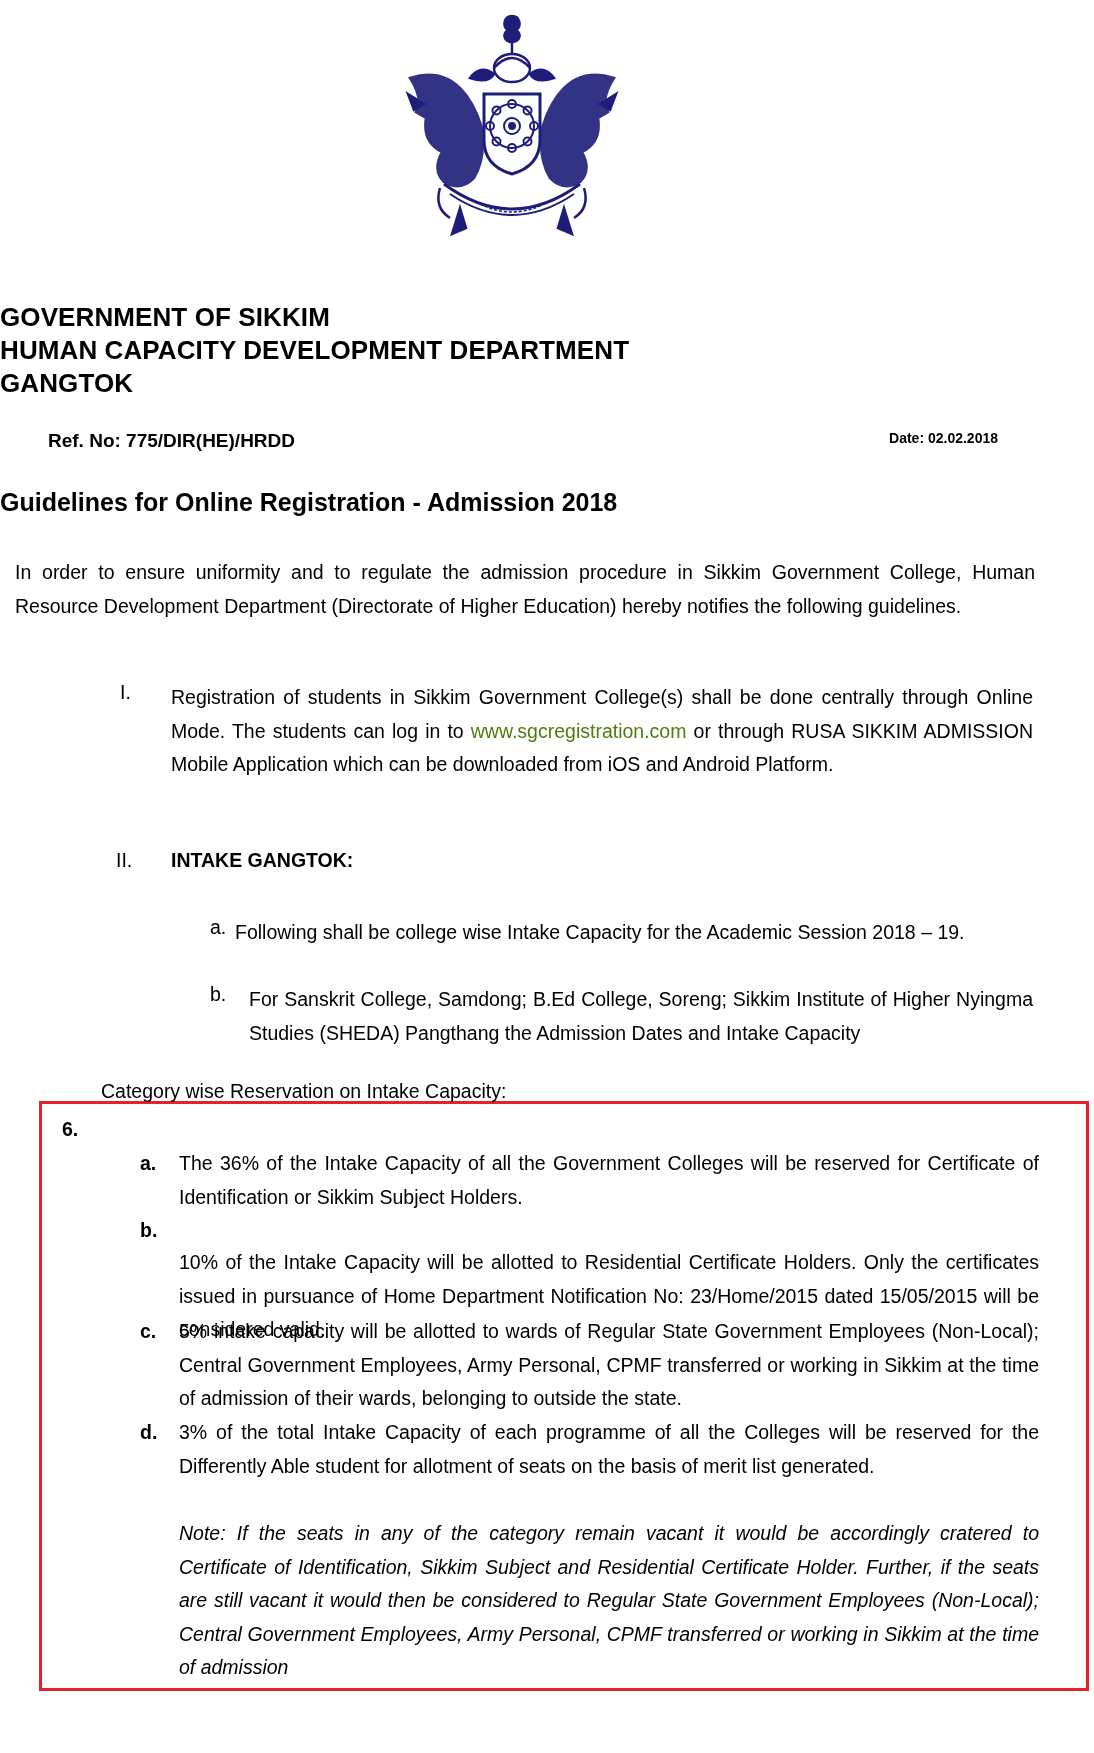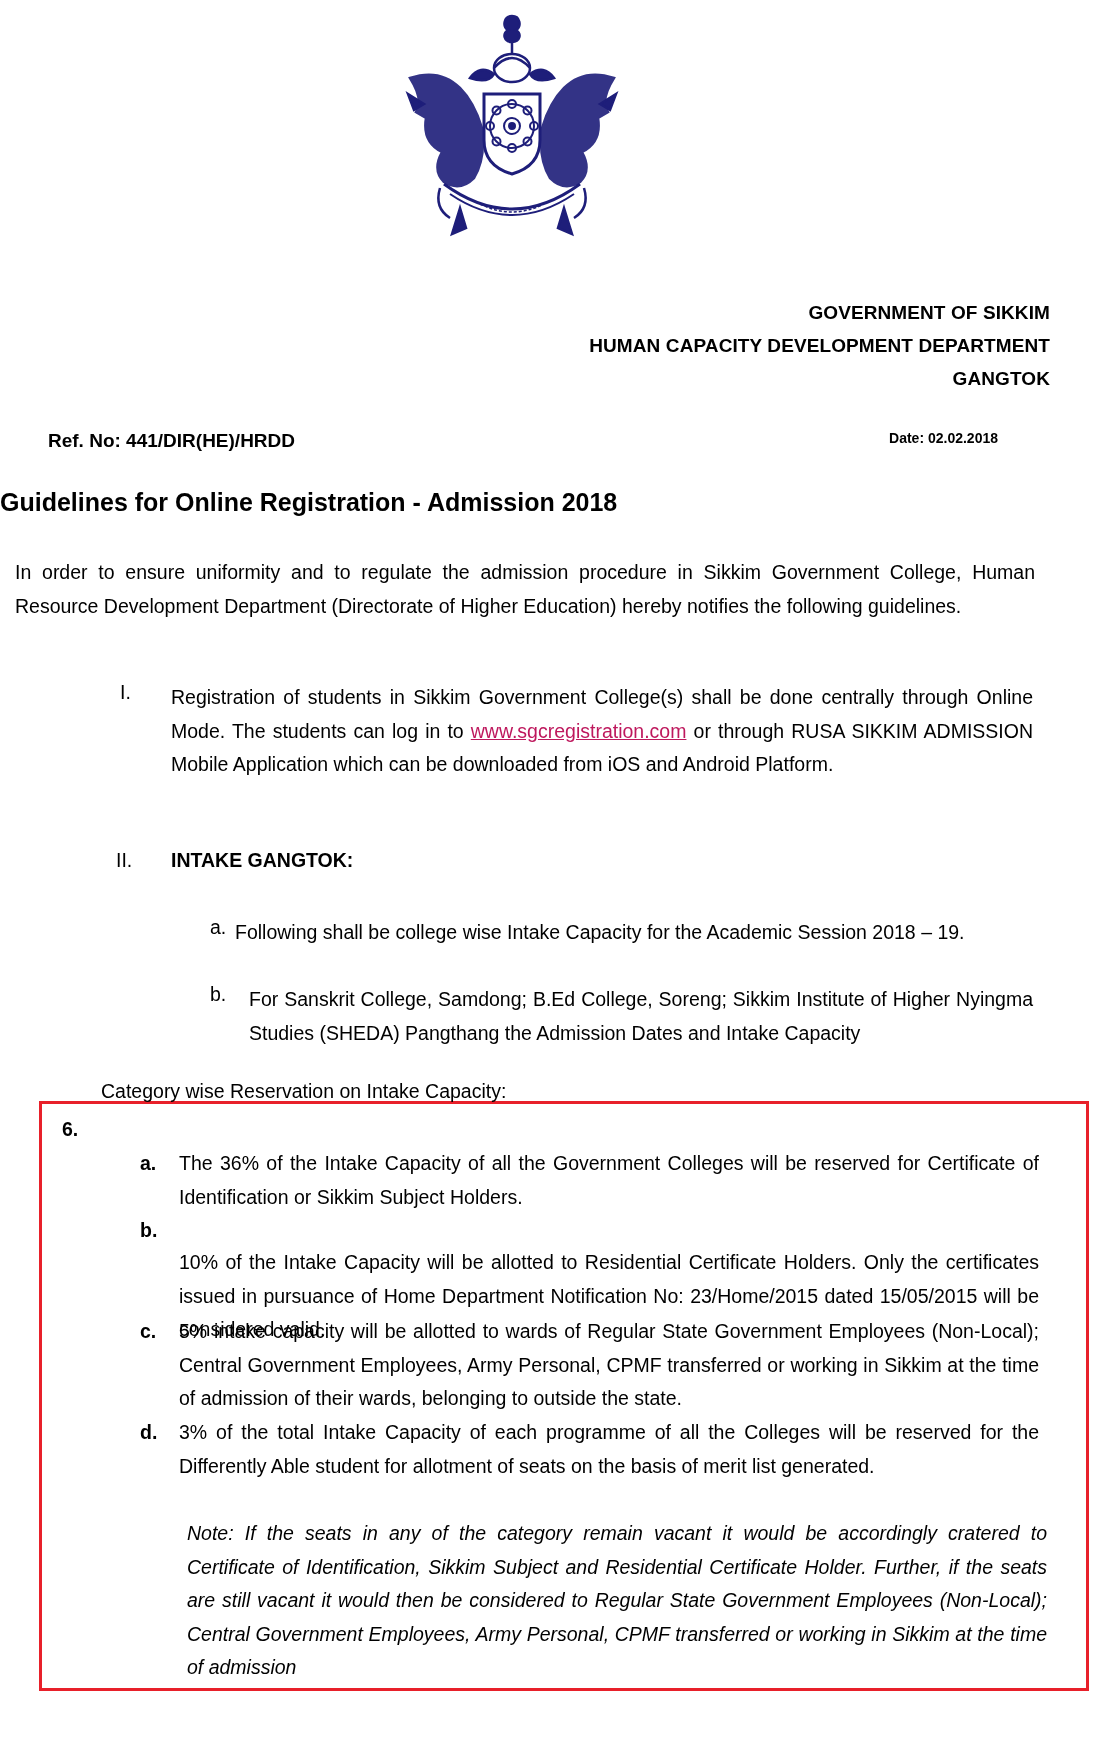--- a/index.html
+++ b/index.html
@@ -2,37 +2,37 @@
 <html><head>
 <meta charset="utf-8">
 <style>
   html, body { margin: 0; padding: 0; background: #ffffff; }
   body {
     width: 1094px; height: 1753px; position: relative; overflow: hidden;
     font-family: "Liberation Sans", sans-serif; color: #000; font-size: 19.5px;
   }
   .abs { position: absolute; }
   .emblem { left: 400px; top: 8px; width: 224px; height: 240px; }
-  .hdr { left: 0; width: 1050px; text-align: right; font-weight: bold; font-size: 19px; letter-spacing: 0.1px; }
+  .hdr { left: 0; width: 1050px; text-align: left; font-weight: bold; font-size: 26px; letter-spacing: 0.1px; }
   .ref { left: 48px; top: 430px; font-weight: bold; font-size: 19px; }
   .date { right: 96px; top: 430px; font-weight: bold; font-size: 14px; }
   .title { left: 0; width: 1050px; top: 488px; text-align: left; font-weight: bold; font-size: 25px; }
   .para { left: 15px; width: 1020px; top: 556px; line-height: 33.5px; text-align: justify; }
   .roman { position: absolute; font-size: 19.5px; }
   .rtext { position: absolute; line-height: 33.5px; text-align: justify; }
-  a.link { color: #be185d; text-decoration: underline; }
+  a.link { color: #4d7c0f; }
   .bold { font-weight: bold; }
   .alpha { position: absolute; }
   .redbox {
     left: 39px; top: 1101px; width: 1044px; height: 584px;
     border: 3.5px solid #e8202a; box-sizing: content-box;
   }
   .rb-line { position: absolute; line-height: 33.5px; }
   .rb-text { position: absolute; left: 179px; width: 860px; line-height: 33.5px; text-align: justify; }
-  .italic { font-style: italic; margin-left: 8px; }
+  .italic { font-style: italic; }
 </style>
 </head>
 <body>
 
 <div class="abs emblem">
   <svg width="224" height="240" viewBox="0 0 224 240">
     <g fill="none" stroke="#1e1e7a" stroke-width="2.5">
 
       <path d="M112 8 c-8 0 -10 10 -4 14 c-6 4 -4 12 4 12 c8 0 10 -8 4 -12 c6 -4 4 -14 -4 -14z" fill="#1e1e7a"></path>
       <line x1="112" y1="34" x2="112" y2="46"></line>
@@ -72,21 +72,21 @@
       <path d="M164 200 l8 26 l-14 -6 z" fill="#1e1e7a"></path>
       <path d="M80 196 q32 16 64 0" stroke-width="1.5" stroke-dasharray="3 2"></path>
     </g>
   </svg>
 </div>
 
 <div class="abs hdr" style="top:302px;">GOVERNMENT OF SIKKIM</div>
 <div class="abs hdr" style="top:335px;">HUMAN CAPACITY DEVELOPMENT DEPARTMENT</div>
 <div class="abs hdr" style="top:368px;">GANGTOK</div>
 
-<div class="abs ref">Ref. No: 441/DIR(HE)/HRDD</div>
+<div class="abs ref">Ref. No: 775/DIR(HE)/HRDD</div>
 <div class="abs date">Date: 02.02.2018</div>
 
 <div class="abs title">Guidelines for Online Registration - Admission 2018</div>
 
 <div class="abs para">In order to ensure uniformity and to regulate the admission procedure in Sikkim Government College, Human Resource Development Department (Directorate of Higher Education) hereby notifies the following guidelines.</div>
 
 <div>
   <span class="roman" style="left:120px; top:681px;">I.</span>
   <div class="rtext" style="left:171px; top:681px; width:862px;">
     <span>Registration of students in Sikkim Government College(s) shall be done centrally through Online Mode. The students can log in to </span><a class="link">www.sgcregistration.com</a><span> or through RUSA SIKKIM ADMISSION Mobile Application which can be downloaded from iOS and Android Platform.</span>

